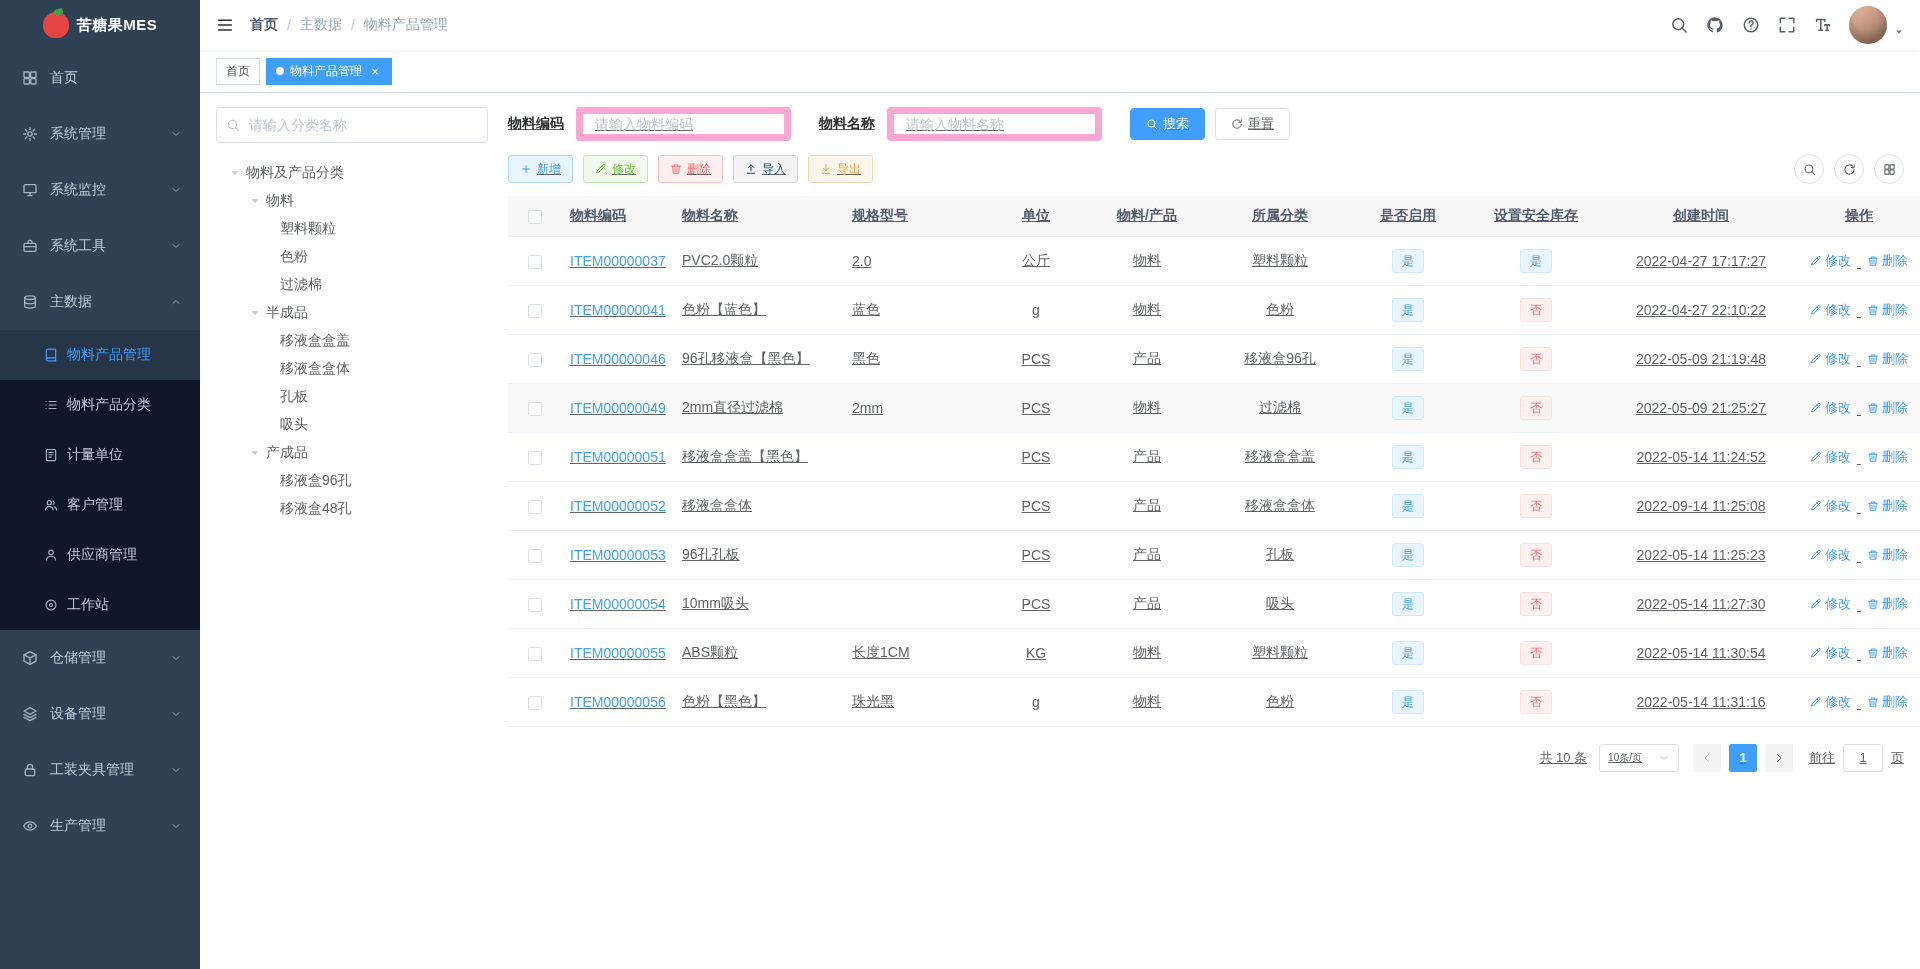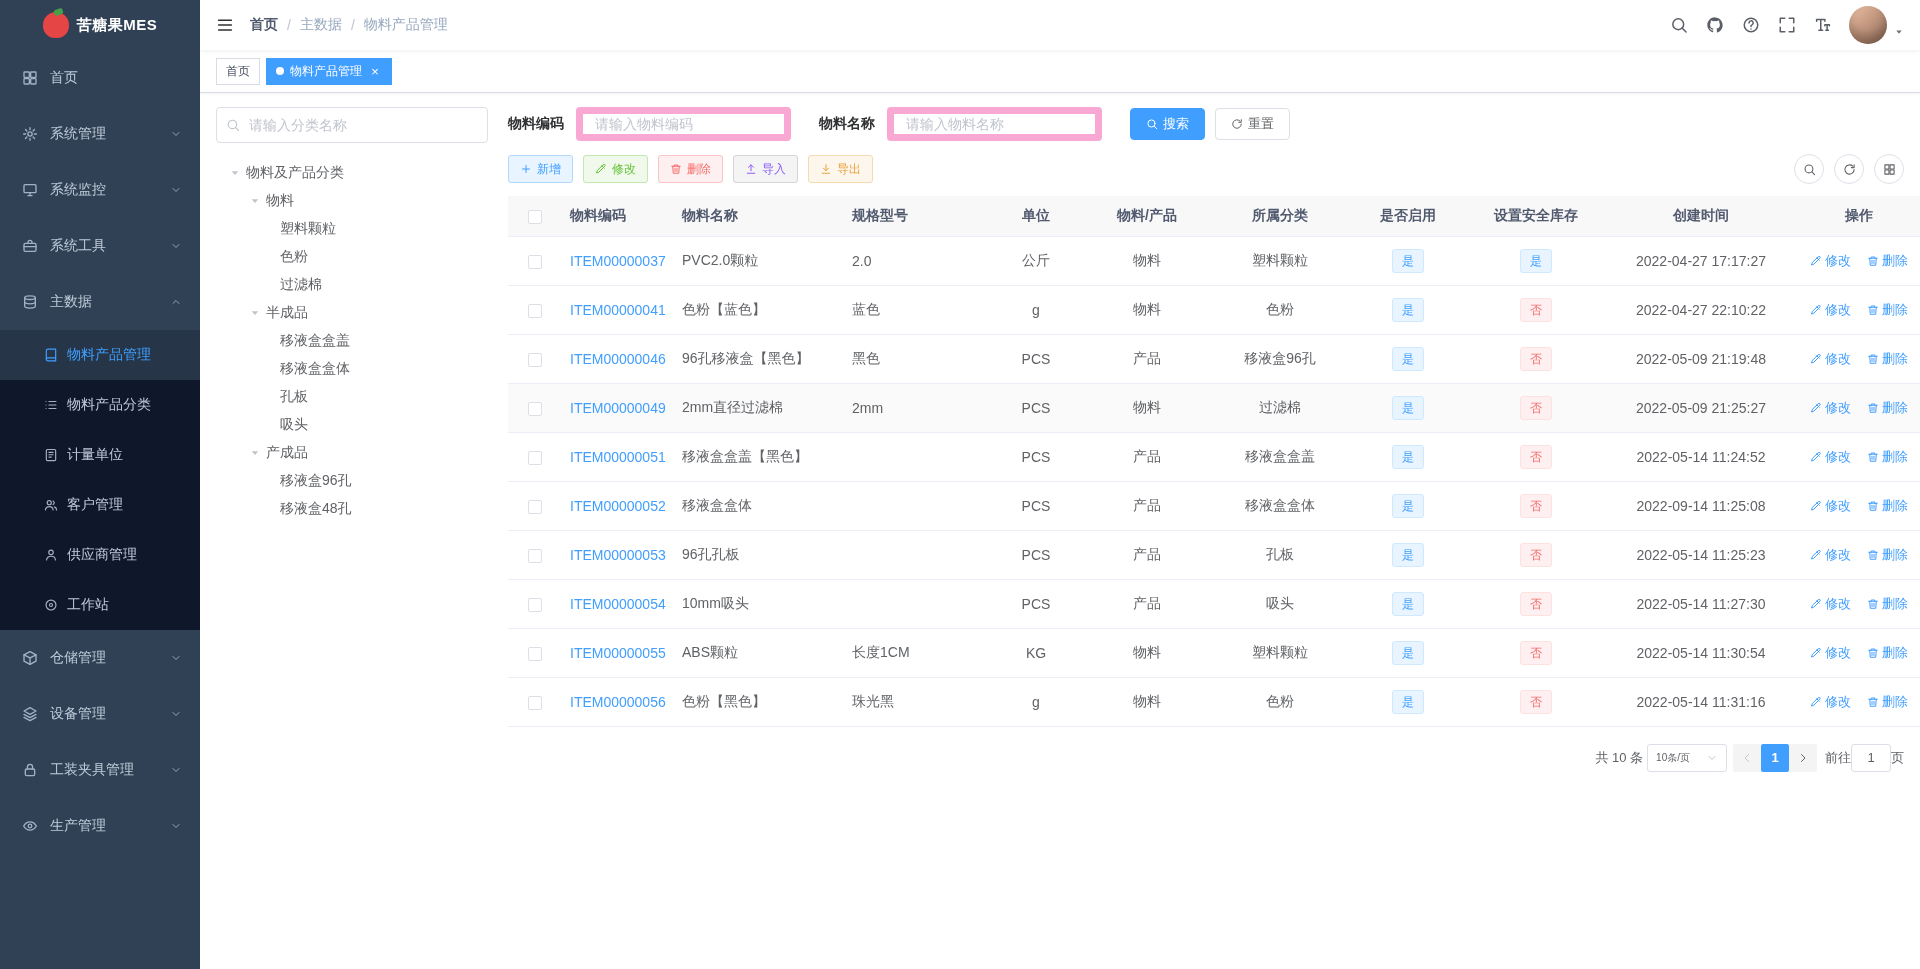--- a/index.html
+++ b/index.html
@@ -57,56 +57,56 @@
   .tree-panel { width: 272px; flex: none; }
   .tree-search { position: relative; margin-bottom: 16px; }
   .tree-search input { width: 100%; height: 36px; border: 1px solid #dcdfe6; border-radius: 4px; padding: 0 10px 0 32px; font-size: 14px; color: #606266; }
   .tree-search .si { position: absolute; left: 10px; top: 50%; transform: translateY(-50%); color: #c0c4cc; font-size: 14px; }
   .tree-node { display: flex; align-items: center; height: 28px; font-size: 14px; color: #606266; gap: 4px; cursor: pointer; white-space: nowrap; }
   .tree-arrow { font-size: 12px; width: 14px; height: 14px; color: #c0c4cc; }
   .tree-node.lvl-0 { padding-left: 12px; }
   .tree-node.lvl-1 { padding-left: 32px; }
   .tree-node.lvl-2 { padding-left: 64px; }
 
-  .main-panel { flex: 1; min-width: 0; }
+  .main-panel { flex: 1; min-width: 0; text-decoration: underline; }
 
   .filter-row { display: flex; align-items: center; margin-bottom: 13px; }
   .filter-label { font-size: 14px; font-weight: 700; color: #303133; margin-right: 12px; white-space: nowrap; }
   .filter-input { width: 215px; height: 34px; border: 7px solid #f9a8d4; border-radius: 4px; padding: 0 12px; font-size: 14px; color: #606266; margin-right: 28px; }
   .btn { display: inline-flex; align-items: center; justify-content: center; gap: 5px; border-radius: 4px; border: 1px solid transparent; }
   .btn .icon { font-size: 12px; }
   .btn-search { height: 32px; padding: 0 15px; background: #409eff; border-color: #409eff; color: #fff; font-size: 13px; }
   .btn-reset { height: 32px; padding: 0 15px; background: #fff; border-color: #dcdfe6; color: #606266; font-size: 13px; margin-left: 10px; }
 
   .toolbar-row { display: flex; align-items: center; gap: 10px; margin-bottom: 12px; }
   .tb-btn { height: 28px; padding: 0 11px; font-size: 12px; border-radius: 3px; }
   .tb-btn.btn-primary { background: #e8f4ff; border-color: #b3d8ff; color: #409eff; }
   .tb-btn.btn-success { background: #f0f9eb; border-color: #c2e7b0; color: #67c23a; }
   .tb-btn.btn-danger  { background: #fef0f0; border-color: #fbc4c4; color: #f56c6c; }
-  .tb-btn.btn-info    { background: #f4f4f5; border-color: #d3d4d6; color: #8b5cf6; }
+  .tb-btn.btn-info    { background: #f4f4f5; border-color: #d3d4d6; color: #0c4a6e; }
   .tb-btn.btn-warning { background: #fdf6ec; border-color: #f5dab1; color: #e6a23c; }
   .tb-tools { margin-left: auto; display: flex; gap: 10px; }
   .tb-circle { width: 30px; height: 30px; border-radius: 50%; border: 1px solid #dcdfe6; background: #fff; color: #606266; display: flex; align-items: center; justify-content: center; font-size: 13px; }
 
   .data-table { width: 100%; border-collapse: collapse; table-layout: fixed; }
   .data-table th { height: 40px; background: #f8f8f9; color: #515a6e; font-weight: 700; font-size: 14px; border-bottom: 1px solid #ebeef5; padding: 0 8px; text-align: center; white-space: nowrap; overflow: hidden; }
   .data-table td { height: 49px; border-bottom: 1px solid #ebeef5; color: #606266; padding: 0 8px; text-align: center; white-space: nowrap; overflow: hidden; text-overflow: ellipsis; }
   .data-table th:nth-child(2), .data-table td:nth-child(2),
   .data-table th:nth-child(3), .data-table td:nth-child(3),
   .data-table th:nth-child(4), .data-table td:nth-child(4) { text-align: left; }
   .data-row.hover td { background: #fafafa; }
   .checkbox { display: inline-block; width: 14px; height: 14px; border: 1px solid #dcdfe6; border-radius: 2px; background: #fff; vertical-align: middle; cursor: pointer; }
   .code-link { color: #409eff; text-decoration: none; cursor: pointer; }
   .tag { display: inline-block; height: 24px; line-height: 22px; padding: 0 9px; border-radius: 3px; font-size: 12px; border: 1px solid transparent; }
   .tag-blue { background: #e8f4ff; border-color: #d1e9ff; color: #409eff; }
   .tag-red  { background: #fef0f0; border-color: #fde2e2; color: #f56c6c; }
   .ops a { color: #409eff; font-size: 13px; text-decoration: none; display: inline-flex; align-items: center; gap: 3px; margin: 0 6px; cursor: pointer; }
   .ops a .icon { font-size: 12px; }
 
-  .pagination { display: flex; align-items: center; justify-content: flex-end; margin-top: 17px; font-size: 13px; color: #606266; }
+  .pagination { display: flex; align-items: center; justify-content: flex-end; margin-top: 17px; font-size: 13px; color: #606266; gap: 8px; }
   .pg-total { margin-right: 4px; }
   .pg-size { height: 28px; border: 1px solid #dcdfe6; border-radius: 3px; display: flex; align-items: center; padding: 0 8px; gap: 16px; font-size: 10px; color: #606266; cursor: pointer; margin-right: 6px; }
   .pg-caret { font-size: 12px; color: #c0c4cc; }
   .pg-btn { min-width: 28px; height: 28px; border: none; background: #f4f4f5; border-radius: 2px; color: #606266; display: flex; align-items: center; justify-content: center; font-size: 13px; }
   .pg-btn .icon { font-size: 12px; }
   .pg-btn.prev { color: #c0c4cc; cursor: not-allowed; }
   .pg-btn.page.active { background: #409eff; color: #fff; font-weight: 700; }
   .pg-goto-label { margin-left: 8px; }
   .pg-goto-input { width: 40px; height: 28px; border: 1px solid #dcdfe6; border-radius: 3px; text-align: center; font-size: 13px; color: #606266; }
 </style>

